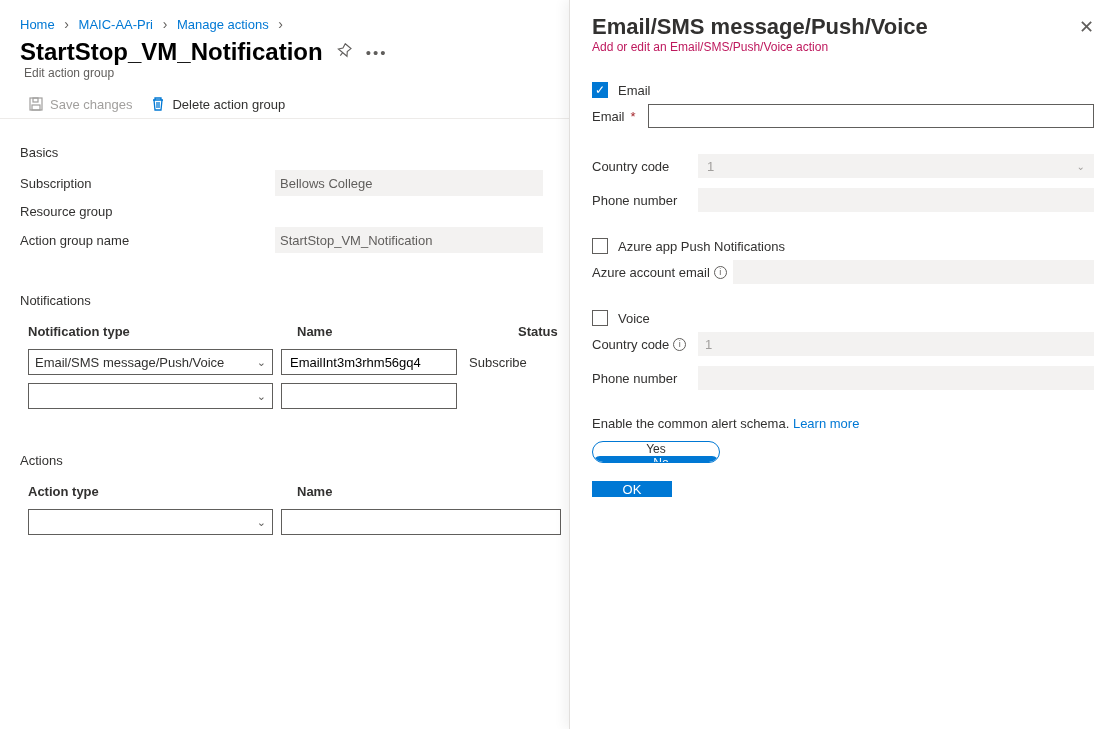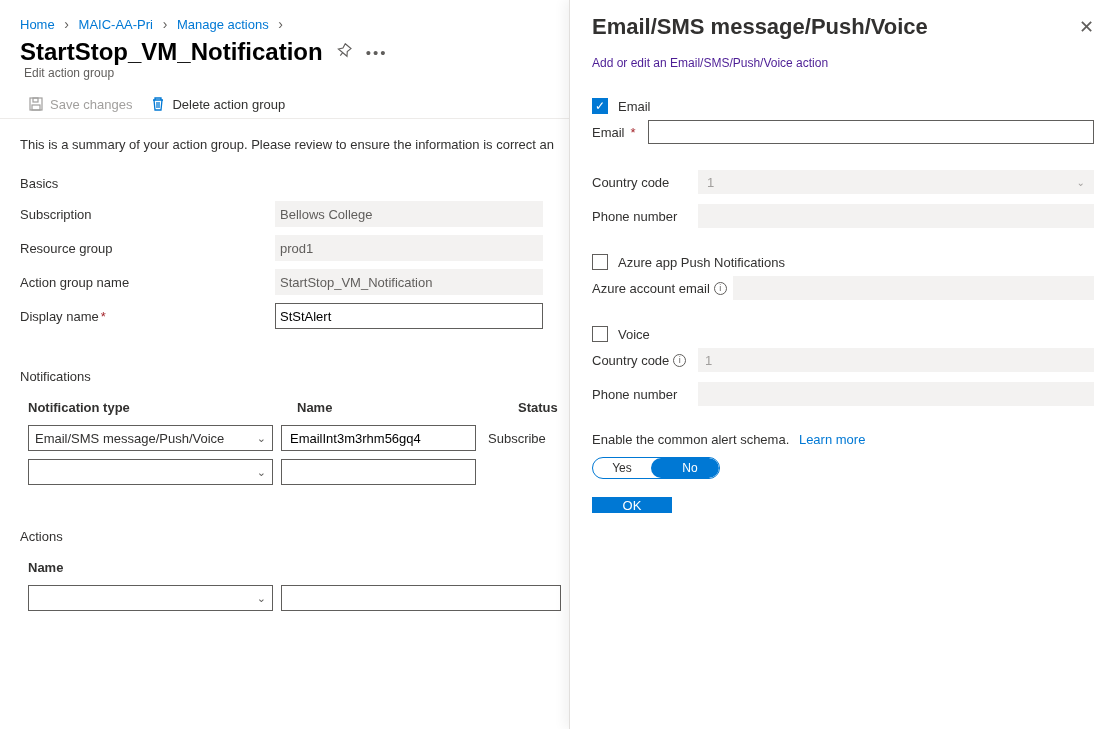--- a/index.html
+++ b/index.html
@@ -46,48 +46,48 @@
     .req-star { color: #a4262c; margin-left: 2px; }
 
     
     .tbl-header { display: flex; padding: 6px 8px; font-weight: 600; font-size: 13px; gap: 11px; }
     .th-col1 { width: 258px; }
     .th-col2 { width: 210px; }
     .th-col3 { width: 90px; }
     .tbl-row { display: flex; padding: 4px 8px; align-items: center; gap: 8px;}
     .sel { width: 245px; height: 26px; padding: 2px 6px; font-size: 13px; border: 1px solid #605e5c; background: #fff; position: relative; display:flex; align-items:center; justify-content:space-between; cursor:pointer;}
     .sel .chev { font-size:11px; color:#605e5c;}
-    .txt { width: 195px; height: 26px; padding: 4px 8px; font-size: 13px; border: 1px solid #605e5c; background:#fff; }
+    .txt { width: 176px; height: 26px; padding: 4px 8px; font-size: 13px; border: 1px solid #605e5c; background:#fff; }
     .status-cell { width: 90px; font-size: 13px; padding-left:4px;}
 
     
     .panel {
       position: absolute; right: 0; top: 0; bottom: 0; width: 547px;
       background: #fff; border-left: 1px solid #e1dfdd; box-shadow: -4px 0 12px rgba(0,0,0,0.06);
       padding: 14px 22px;
     }
     .panel-title-row { display:flex; justify-content:space-between; align-items:flex-start; }
     .panel-title { font-size: 22px; font-weight: 600; }
     .panel-close { font-size: 18px; color: #605e5c; cursor: pointer; line-height:1; margin-top:4px;}
-    .panel-sub { font-size: 12px; color: #4c1d95; margin-bottom: 28px; margin-top:16px;}
+    .panel-sub { font-size: 12px; color: #be185d; margin-bottom: 28px; margin-top:0;}
     .check-row { display:flex; align-items:center; gap: 10px; font-size: 13px; margin-bottom:6px;}
     .checkbox { width:16px; height:16px; border:1px solid #605e5c; display:inline-flex; align-items:center; justify-content:center; font-size:12px; color:#fff; }
     .checkbox.checked { background:#0078d4; border-color:#0078d4; }
     .panel-field-row { display:flex; align-items:center; gap:6px; margin-bottom: 26px; }
     .panel-label { font-size: 13px; color:#323130; width: 100px; display:flex; align-items:center; gap:4px;}
     .panel-input { flex:1; height:24px; border:1px solid #605e5c; padding:2px 6px; font-size:13px; }
     .panel-input.disabled, .panel-select.disabled { background:#f3f2f1; border-color:#f3f2f1; color:#a19f9d; }
     .panel-select { flex:1; height:24px; border:1px solid #605e5c; background:#fff; display:flex; align-items:center; justify-content:space-between; padding: 2px 8px; font-size:13px;}
     .panel-select .chev { font-size:10px; color:#a19f9d;}
     .panel-block { margin-bottom: 6px; }
     .info-icon { display:inline-flex; width:13px; height:13px; border:1px solid #605e5c; border-radius:50%; font-size:9px; align-items:center; justify-content:center; color:#605e5c;}
 
     .schema-row { font-size:13px; margin: 4px 0 10px; }
-    .schema-link { color:#0078d4; margin-left:6px;}
-    .pill-toggle { display:inline-flex; width:128px; height:22px; border:1px solid #0078d4; border-radius:12px; overflow:hidden; font-size:12px; margin-bottom: 18px; cursor:pointer;}
+    .schema-link { color:#0078d4; }
+    .pill-toggle { display:inline-flex; width:128px; height:22px; border:1px solid #0078d4; border-radius:12px; overflow:hidden; font-size:12px; margin-bottom: 18px; cursor:pointer;flex-direction:column;}
     .pill-side { flex:1; display:flex; align-items:center; justify-content:center; }
     .pill-on { background:#0078d4; color:#fff; border-radius: 11px; padding-left: 10px; }
     .pill-off { color:#323130; }
     .ok-btn { height:16px; width:80px; background:#0078d4; color:#fff; border:none; font-size:13px; cursor:pointer; }
   </style>
 </head>
 <body>
 
 <div class="breadcrumbs">
   <a href="#" class="crumb-link">Home</a>
@@ -124,41 +124,33 @@
     <span class="cmd-icon">
       <svg width="16" height="16" viewBox="0 0 16 16" fill="none" stroke="#0078d4" stroke-width="1.3">
           <path d="M3 4h10 M5 4V2h6v2 M4 4l1 10h6l1-10 M7 6v6 M9 6v6"></path>
         </svg>
     </span>
     <span>Delete action group</span>
   </div>
 </div>
 
 <div class="content">
-  <div class="summary-line">This is a summary of your action group. Please review to ensure the information is correct an</div>
 
   <div class="section-title">Basics</div>
 
   <div class="form-row">
     <div class="form-label">Subscription</div>
     <input class="form-input readonly" readonly="" value="Bellows College" style="">
   </div>
   <div class="form-row">
     <div class="form-label">Resource group</div>
-    <input class="form-input readonly" readonly="" value="prod1" style="">
   </div>
   <div class="form-row">
     <div class="form-label">Action group name</div>
     <input class="form-input readonly" readonly="" value="StartStop_VM_Notification" style="">
-  </div>
-  <div class="form-row">
-    <div class="form-label">
-      <span>Display name</span><span class="req-star">*</span>
-    </div>
-    <input class="form-input" value="StStAlert" style="">
   </div>
 
   <div class="section-title big">Notifications</div>
   <div class="tbl-header">
     <div class="th-col1">Notification type</div>
     <div class="th-col2">Name</div>
     <div class="th-col3">Status</div>
   </div>
   <div class="tbl-row">
     <div class="sel">
@@ -171,20 +163,21 @@
   <div class="tbl-row">
     <div class="sel">
       <span></span>
       <span class="chev">⌄</span>
     </div>
     <input class="txt" value="" style="">
   </div>
 
   <div class="section-title big">Actions</div>
   <div class="tbl-header">
+    <div class="th-col1">Action type</div>
     <div class="th-col2">Name</div>
   </div>
   <div class="tbl-row">
     <div class="sel">
       <span></span>
       <span class="chev">⌄</span>
     </div>
     <input class="txt" style="width: 280px;" value="">
   </div>
 </div>

